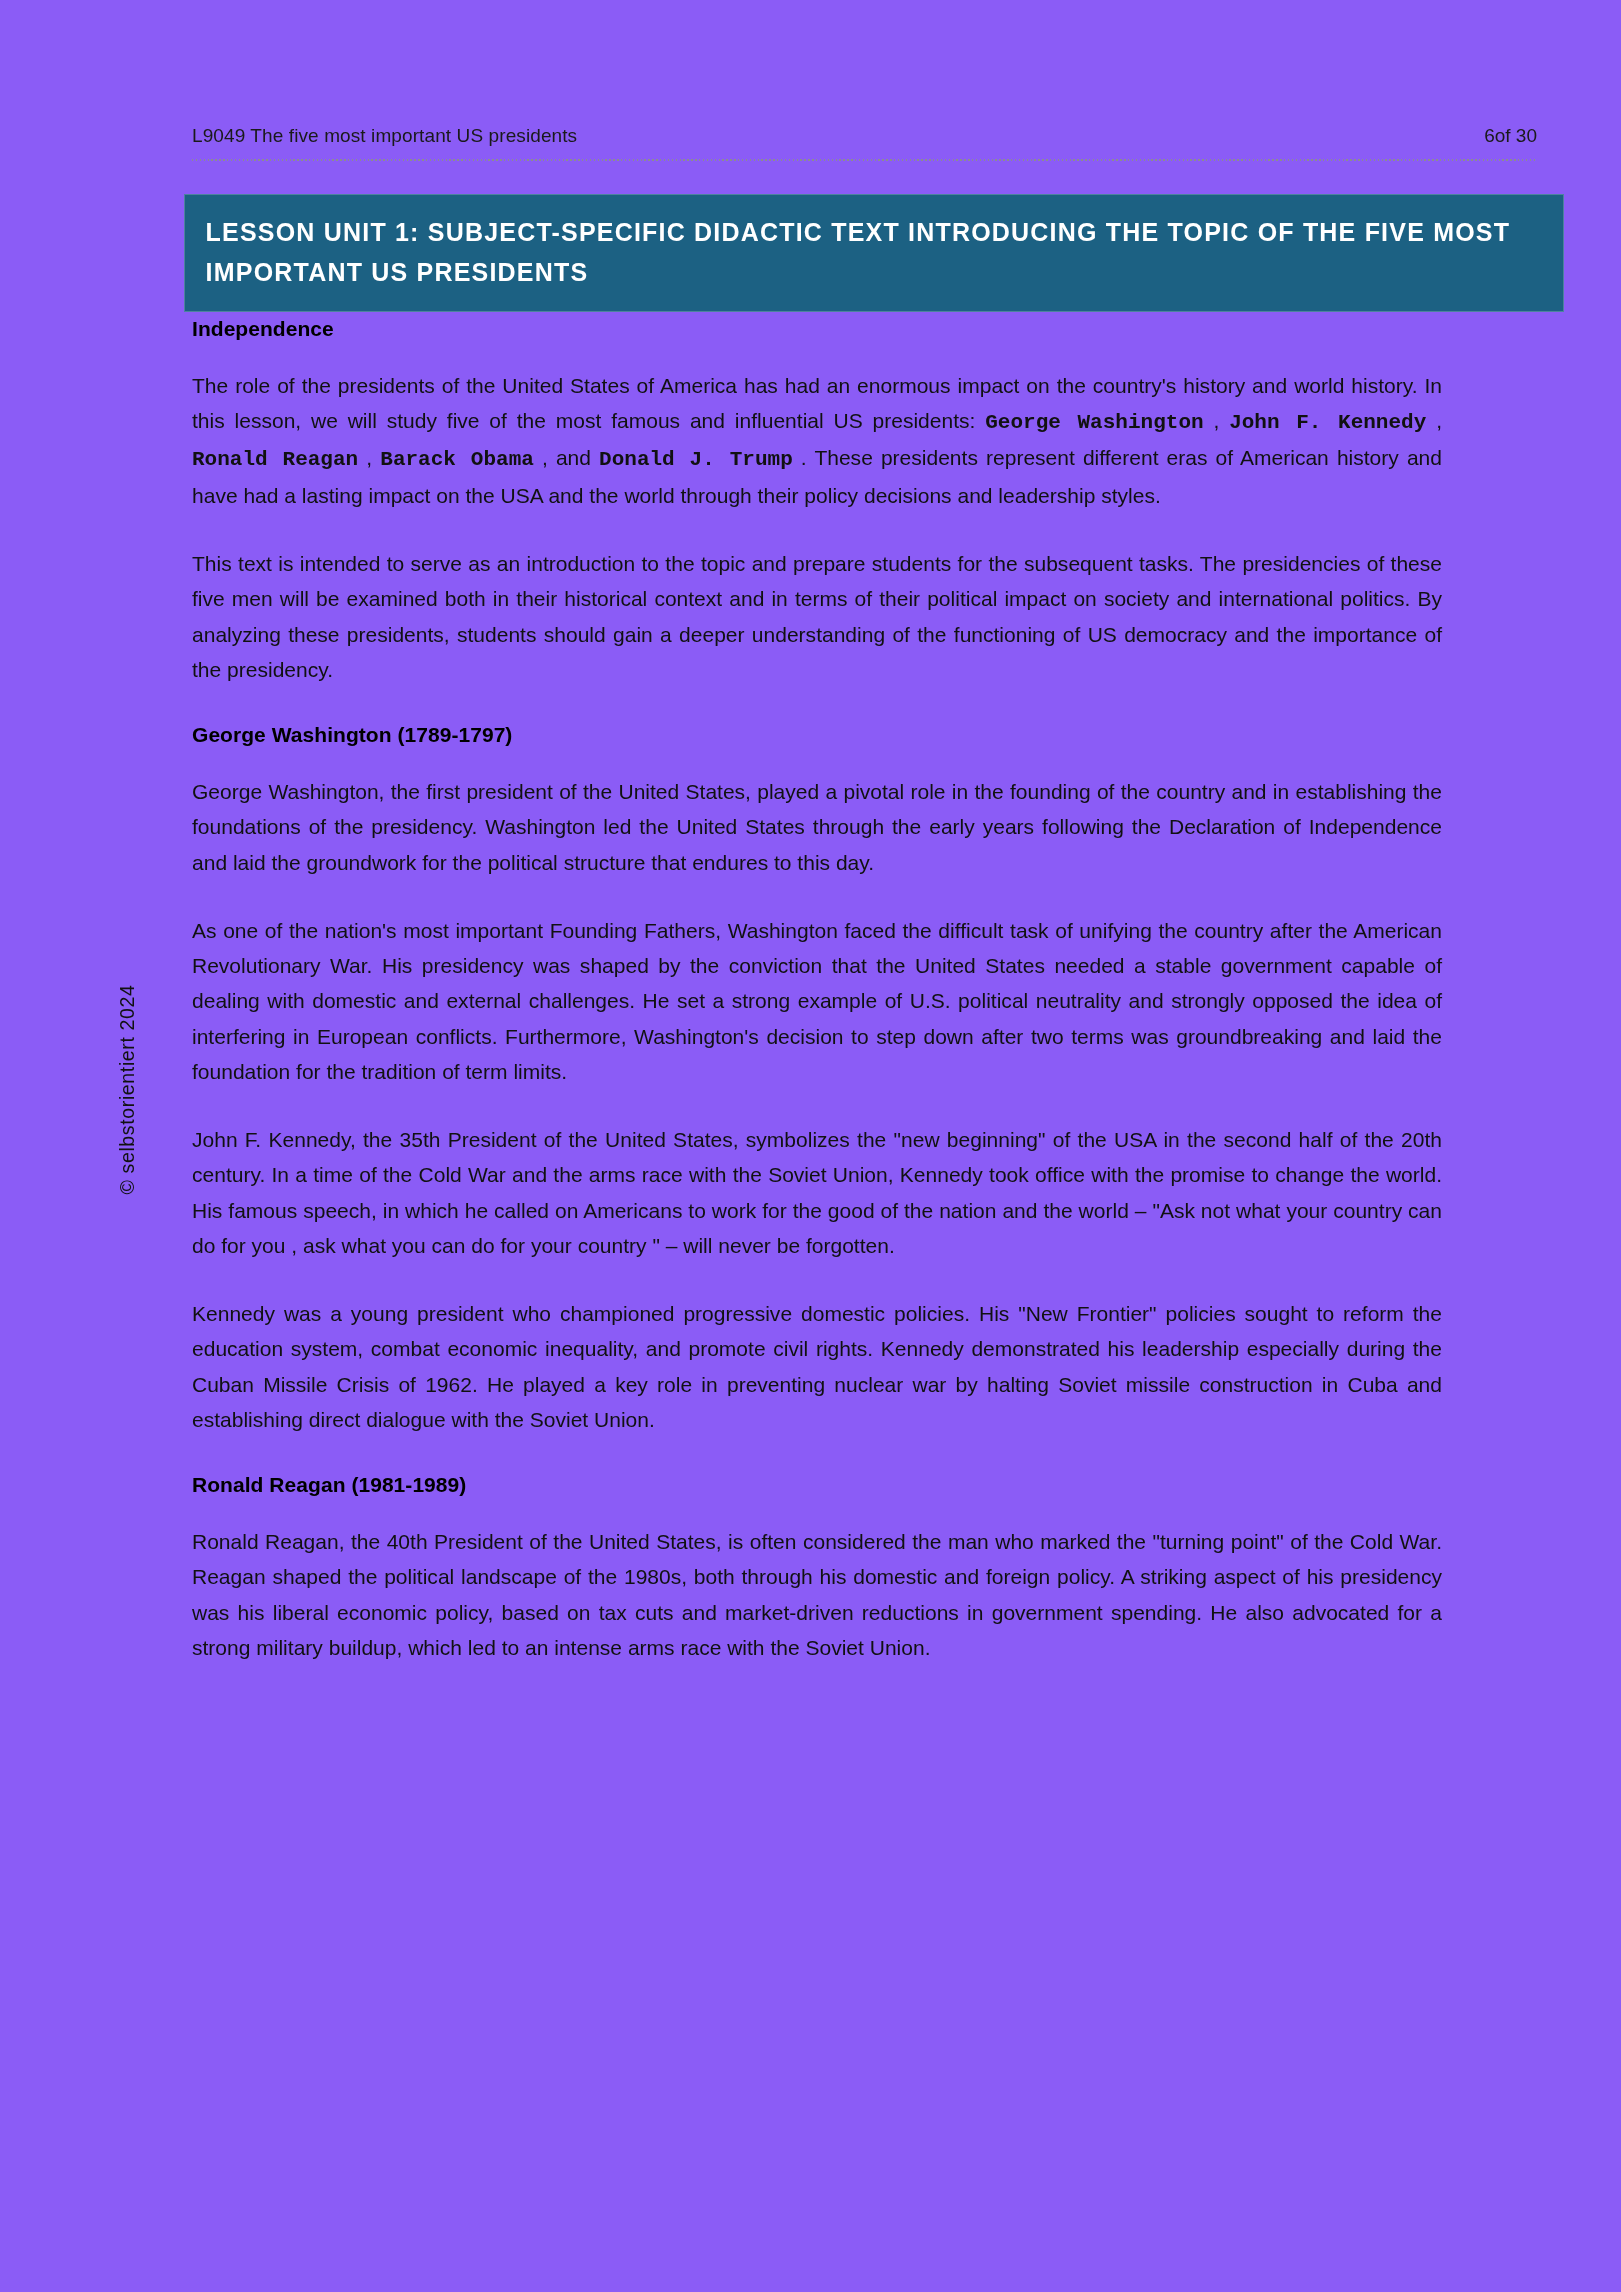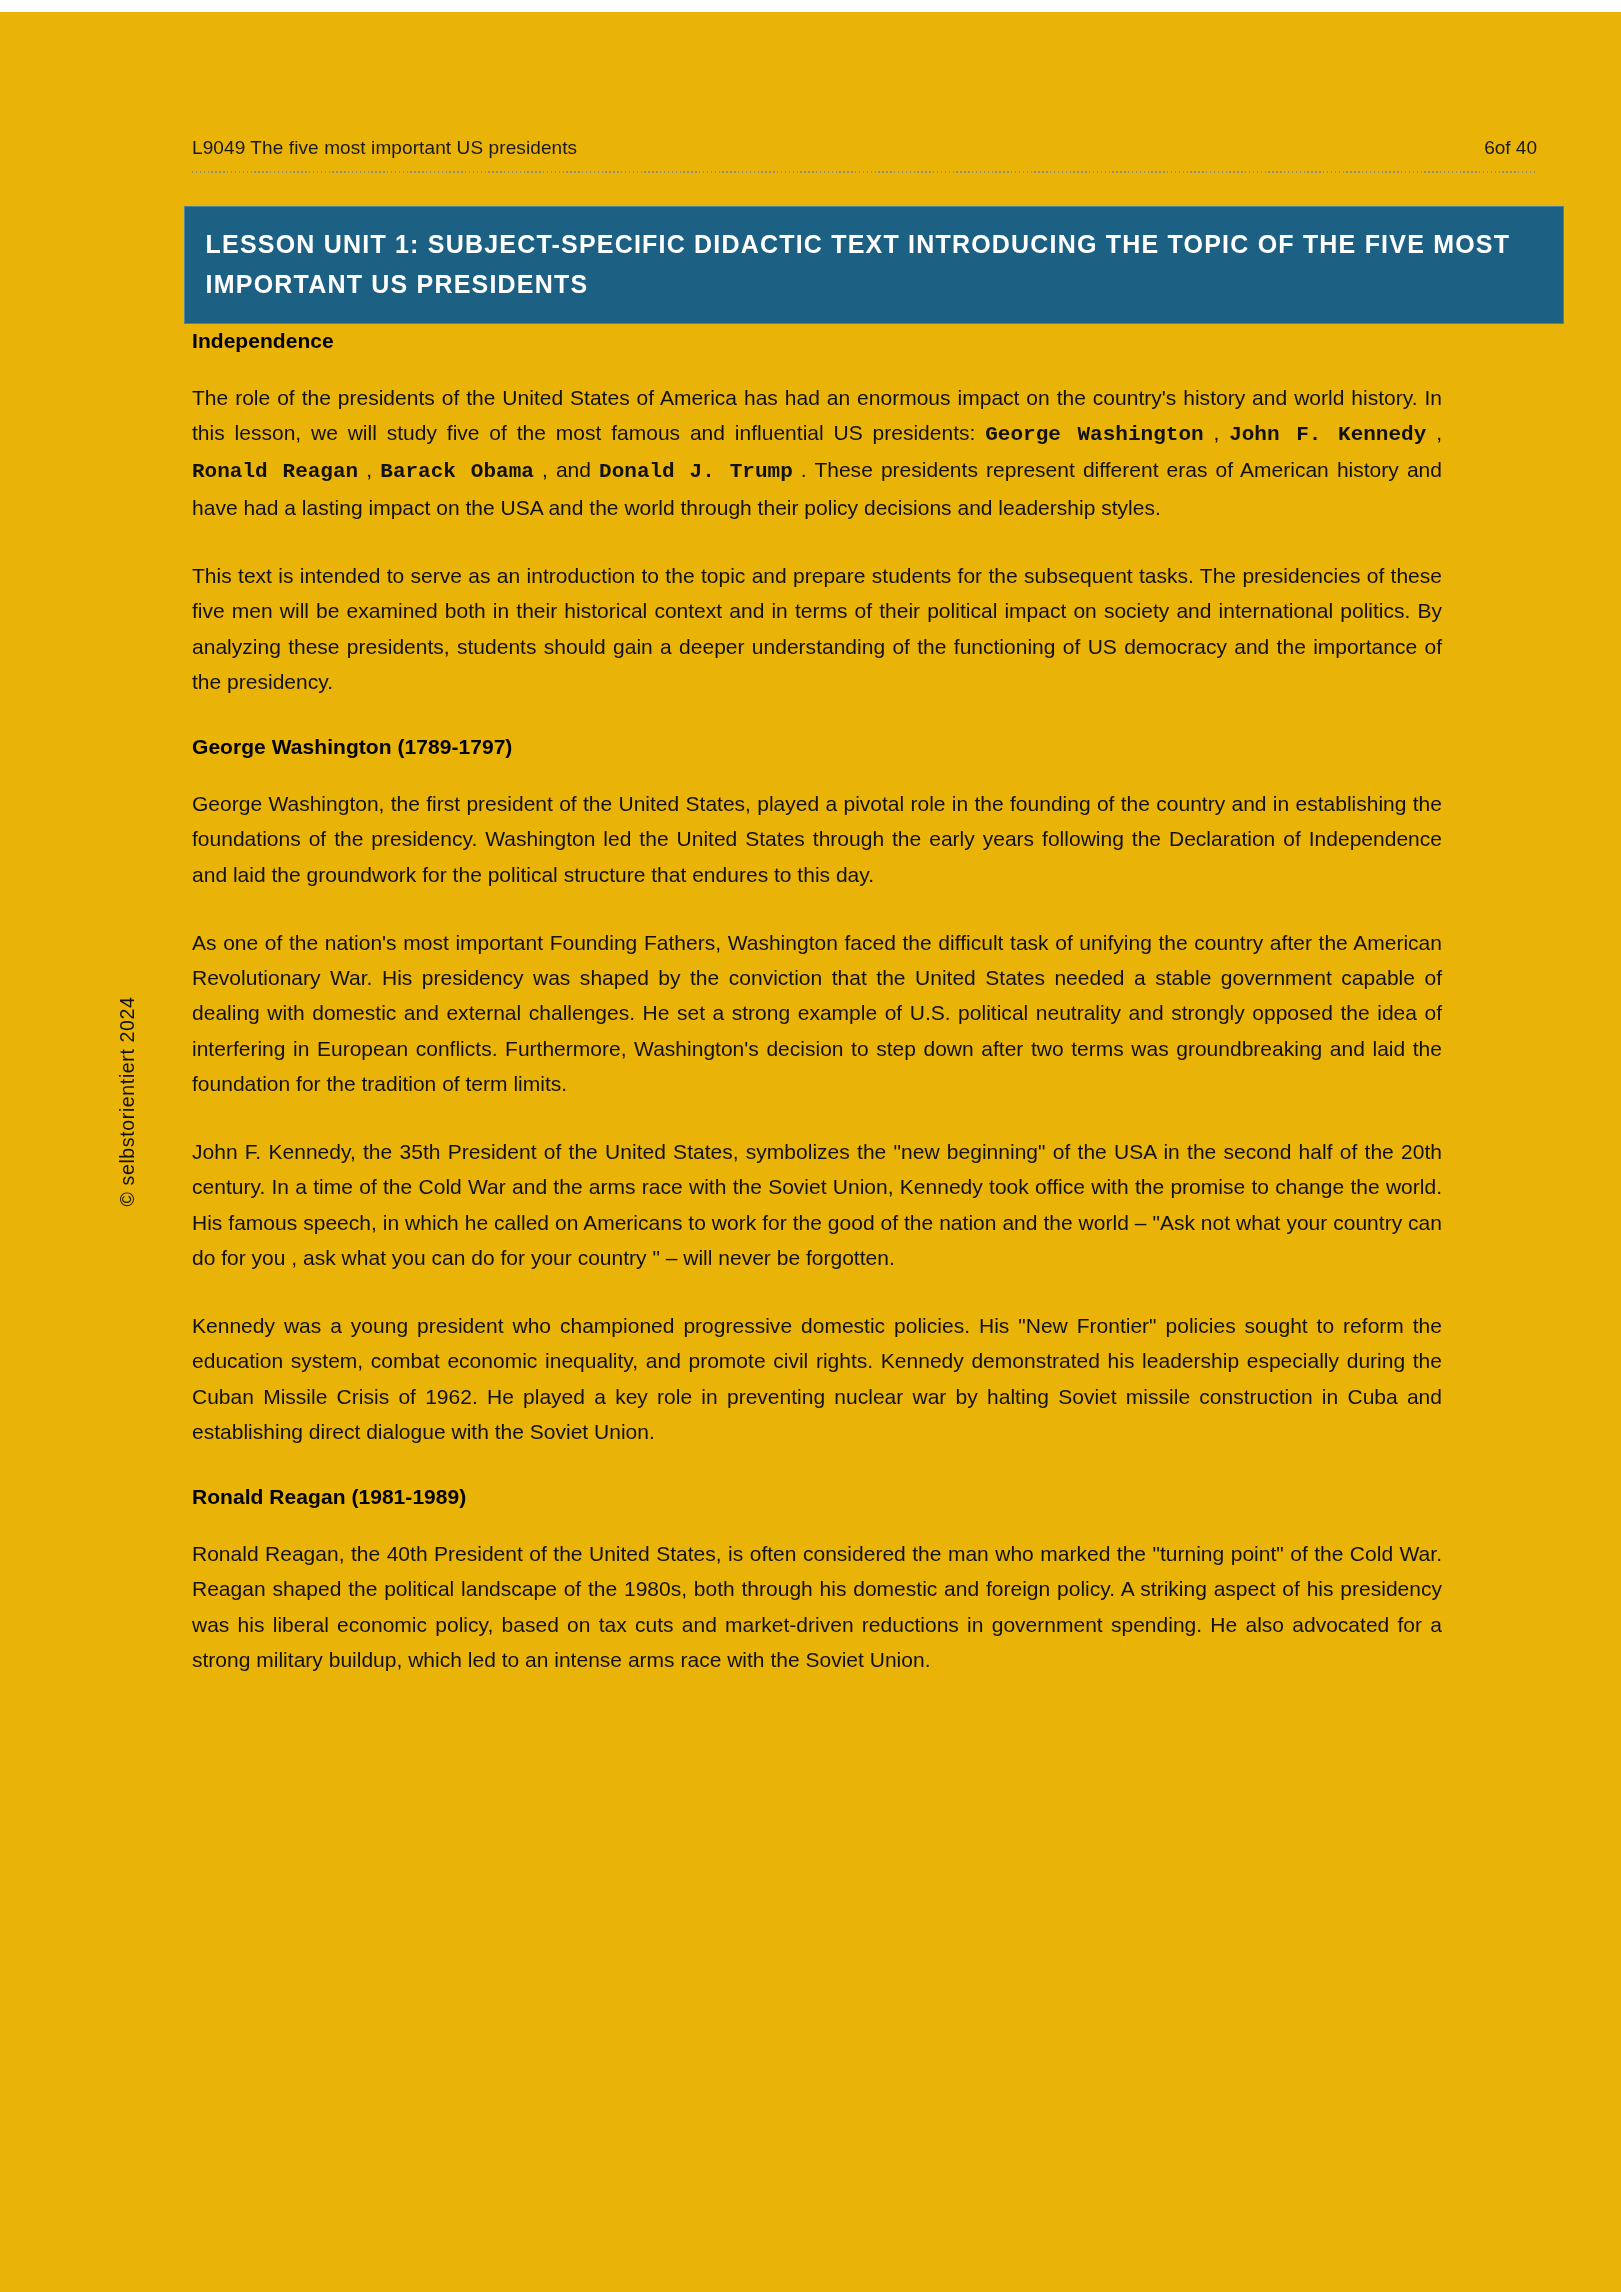--- a/index.html
+++ b/index.html
@@ -12,22 +12,21 @@
     height: 2293px;
     position: relative;
     font-family: "Liberation Sans", sans-serif;
     color: #000000;
     overflow: hidden;
   }
 
   .page {
     position: absolute;
     inset: 0;
-    background: #eab308;
-    margin-top: 12px;
+    background: #8b5cf6;
   }
 
   
   .running-header {
     position: absolute;
     left: 192px;
     top: 125px;
     width: 1345px;
     display: flex;
     align-items: baseline;
@@ -127,21 +126,21 @@
     font-family: Liberation Mono, monospace;
   }
 </style>
 </head>
 <body>
 
 <div class="page">
 
   <div class="running-header">
     <span class="h-left">L9049 The five most important US presidents</span>
-    <span class="h-right">6of 40</span>
+    <span class="h-right">6of 30</span>
   </div>
   <div class="header-rule"></div>
 
   <div class="side-copyright">© selbstorientiert 2024</div>
 
   <div class="unit-banner">
     <p class="banner-text">LESSON UNIT 1: SUBJECT-SPECIFIC DIDACTIC TEXT INTRODUCING THE TOPIC OF THE FIVE MOST IMPORTANT US PRESIDENTS</p>
   </div>
 
   <div class="content">

